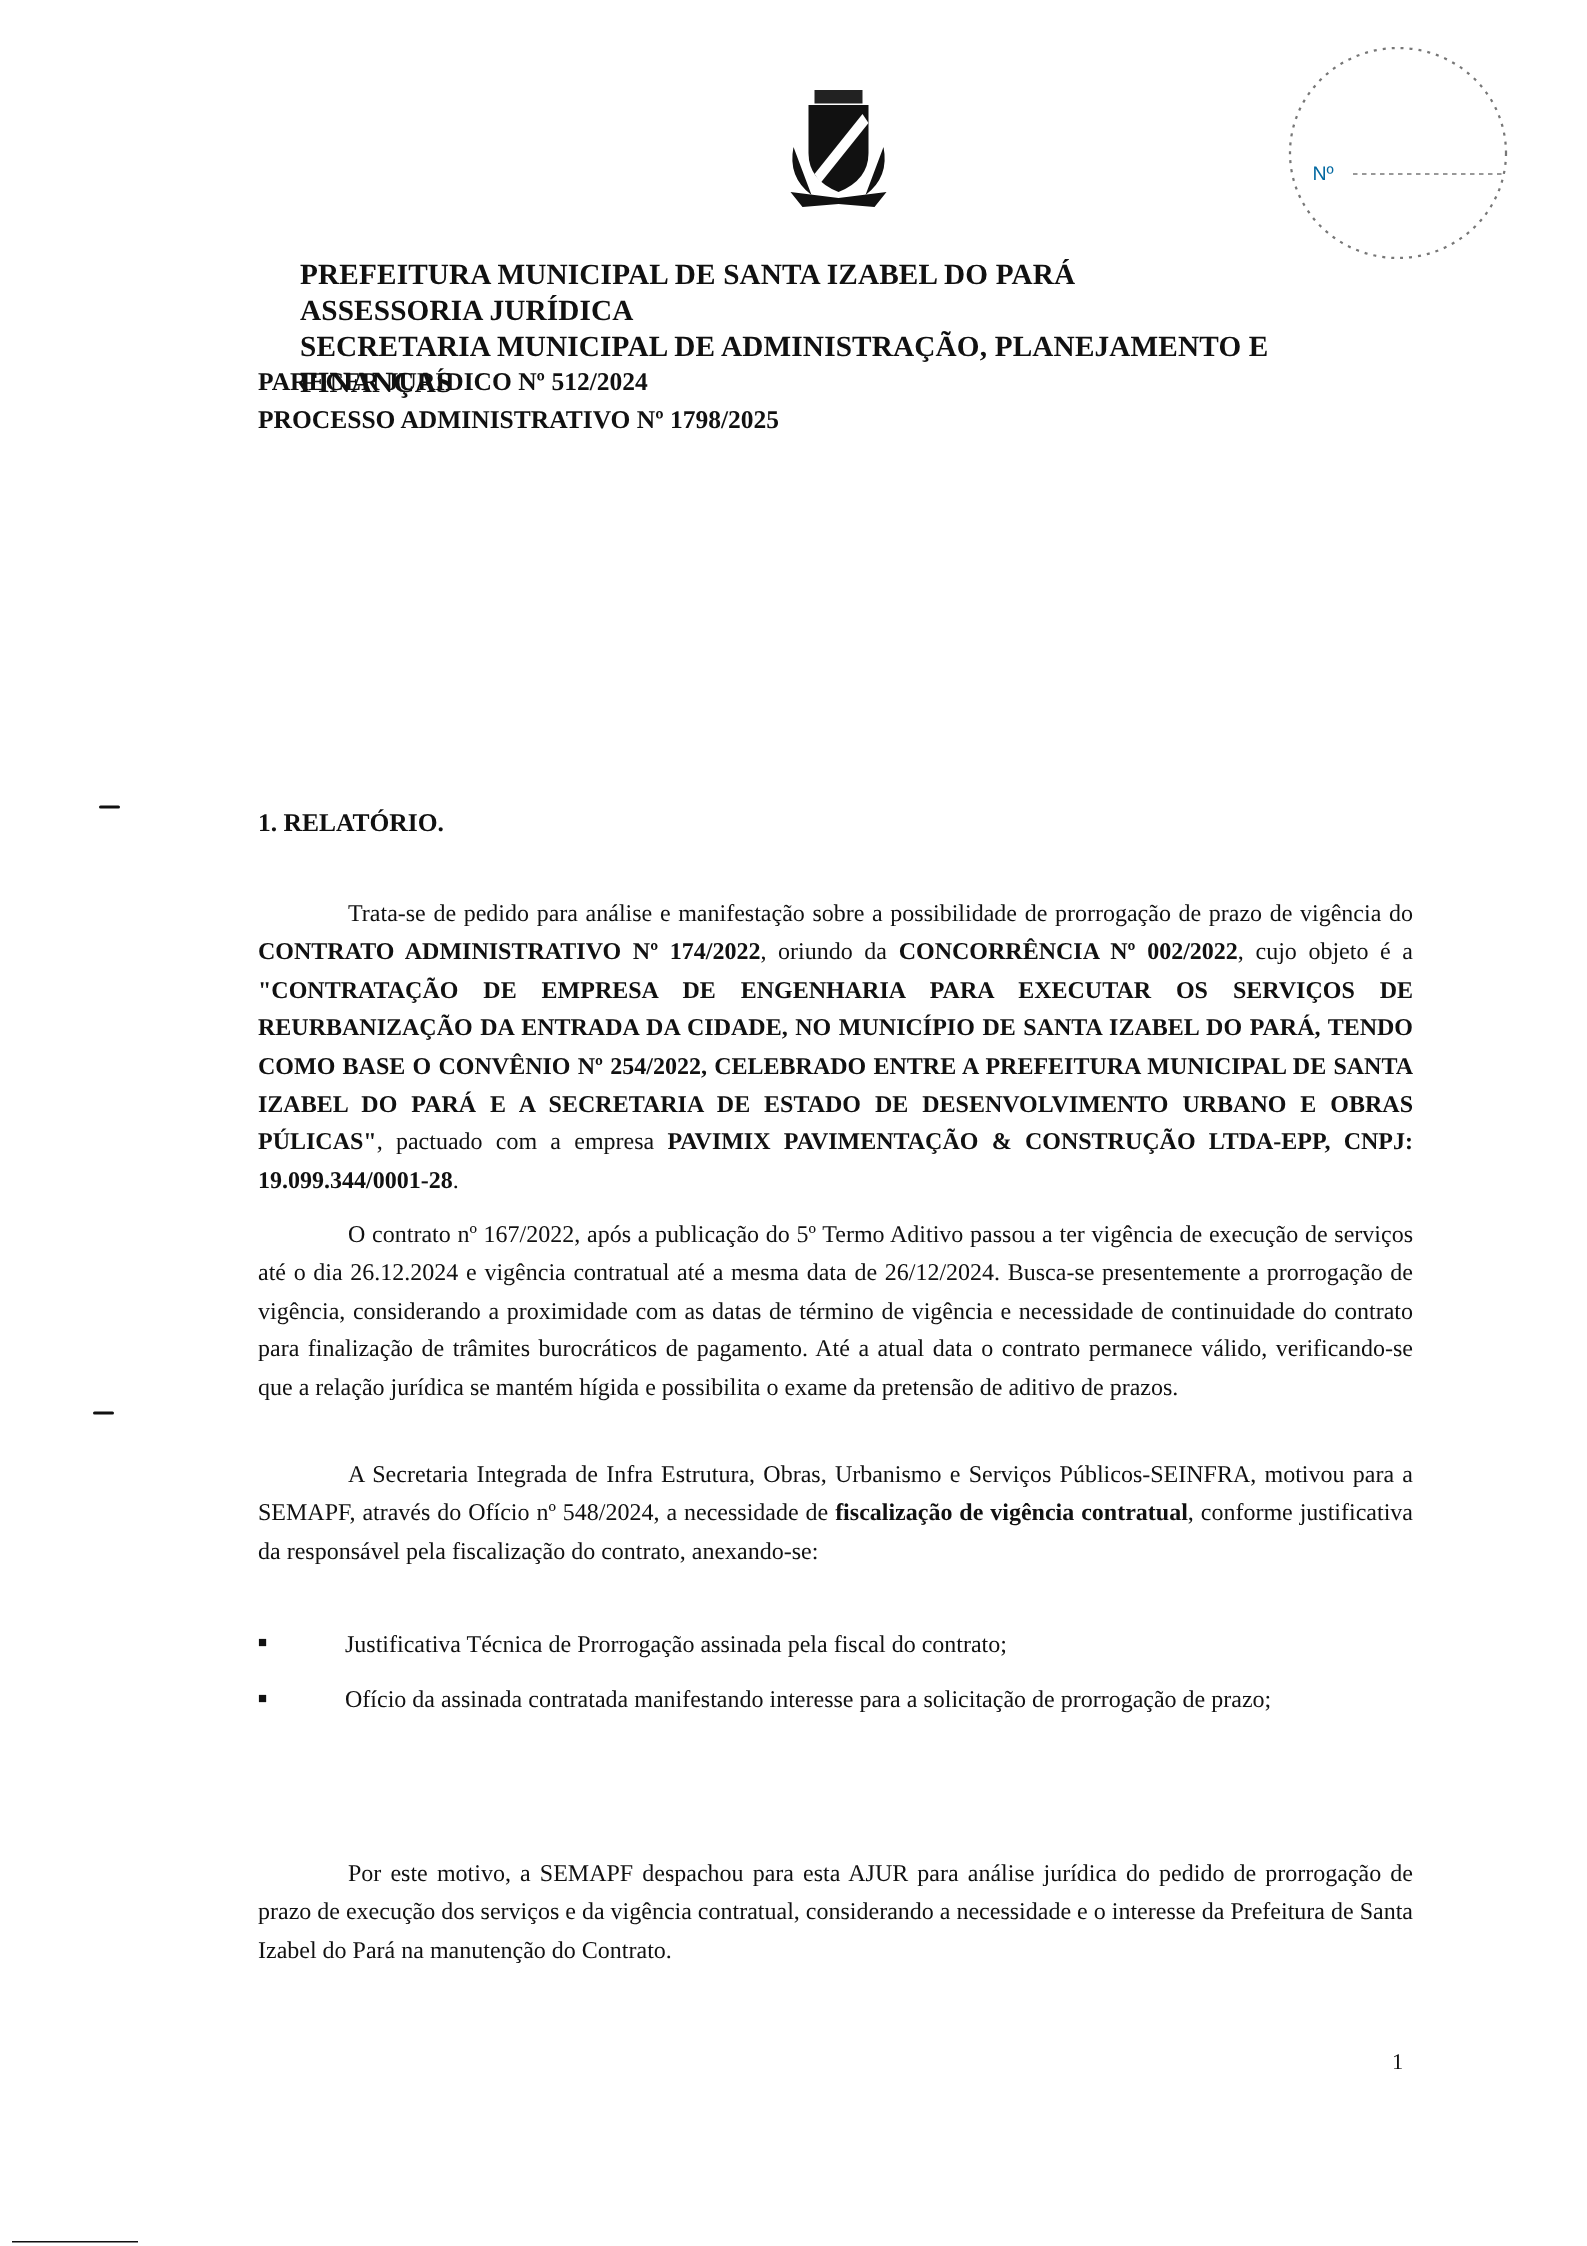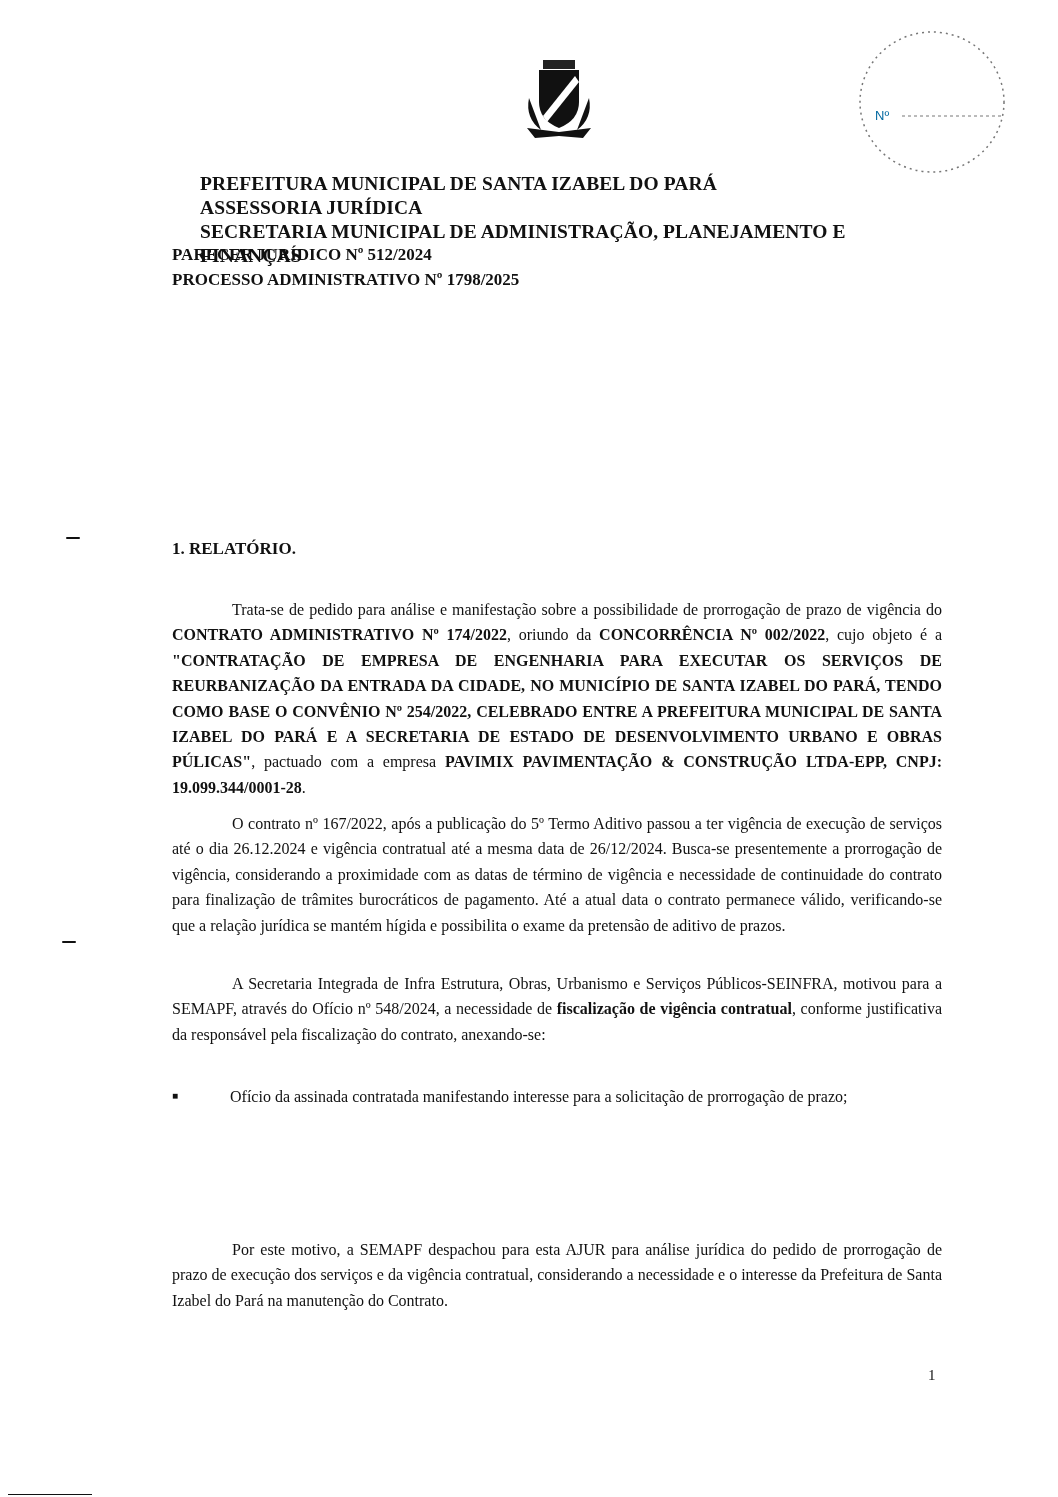--- a/index.html
+++ b/index.html
@@ -72,20 +72,21 @@
 
   <div class="body-text p2">
     <p>O contrato nº 167/2022, após a publicação do 5º Termo Aditivo passou a ter vigência de execução de serviços até o dia 26.12.2024 e vigência contratual até a mesma data de 26/12/2024. Busca-se presentemente a prorrogação de vigência, considerando a proximidade com as datas de término de vigência e necessidade de continuidade do contrato para finalização de trâmites burocráticos de pagamento. Até a atual data o contrato permanece válido, verificando-se que a relação jurídica se mantém hígida e possibilita o exame da pretensão de aditivo de prazos.</p>
   </div>
 
   <div class="body-text p3">
     <p><span>A Secretaria Integrada de Infra Estrutura, Obras, Urbanismo e Serviços Públicos-SEINFRA, motivou para a SEMAPF, através do Ofício nº 548/2024, a necessidade de </span><b>fiscalização de vigência contratual</b><span>, conforme justificativa da responsável pela fiscalização do contrato, anexando-se:</span></p>
   </div>
 
   <div class="bullets">
+    <div class="bullet"><span class="mark">■</span><span>Justificativa Técnica de Prorrogação assinada pela fiscal do contrato;</span></div>
     <div class="bullet"><span class="mark">■</span><span>Ofício da assinada contratada manifestando interesse para a solicitação de prorrogação de prazo;</span></div>
   </div>
 
   <div class="body-text p4">
     <p>Por este motivo, a SEMAPF despachou para esta AJUR para análise jurídica do pedido de prorrogação de prazo de execução dos serviços e da vigência contratual, considerando a necessidade e o interesse da Prefeitura de Santa Izabel do Pará na manutenção do Contrato.</p>
   </div>
 
   <div class="page-num">1</div>
   <div class="footnote-line"></div>
 </div>

